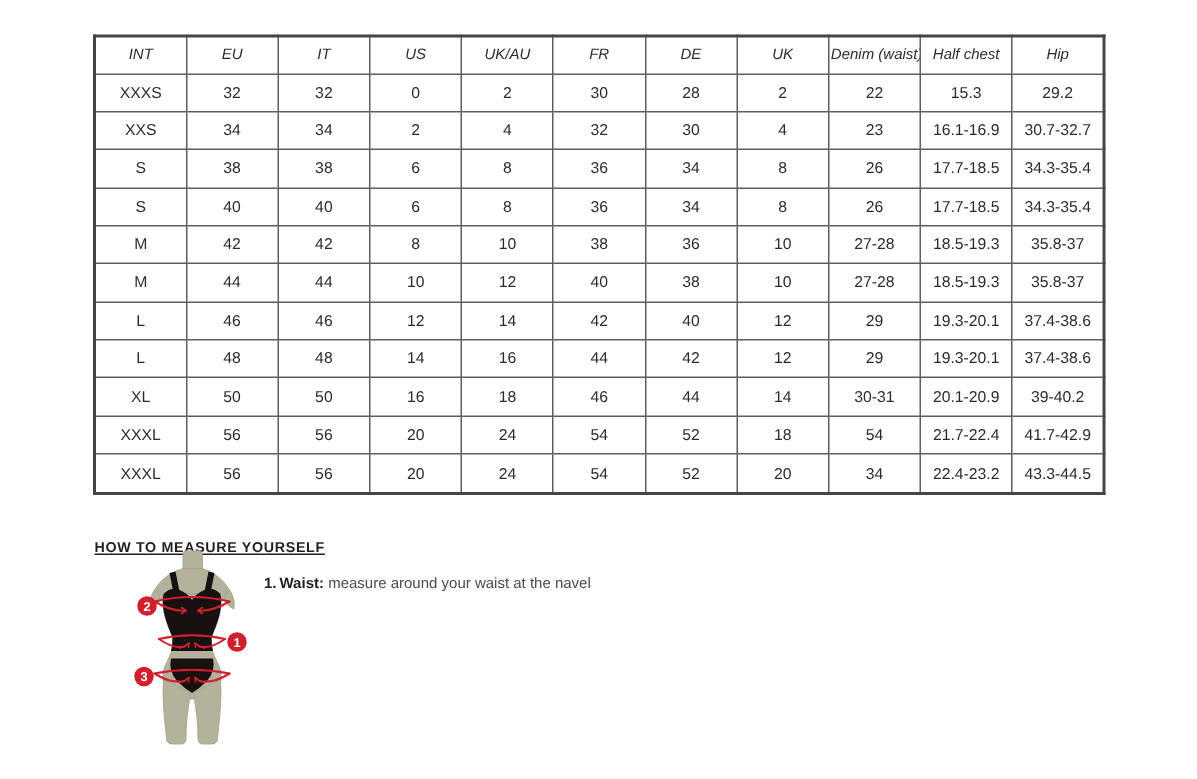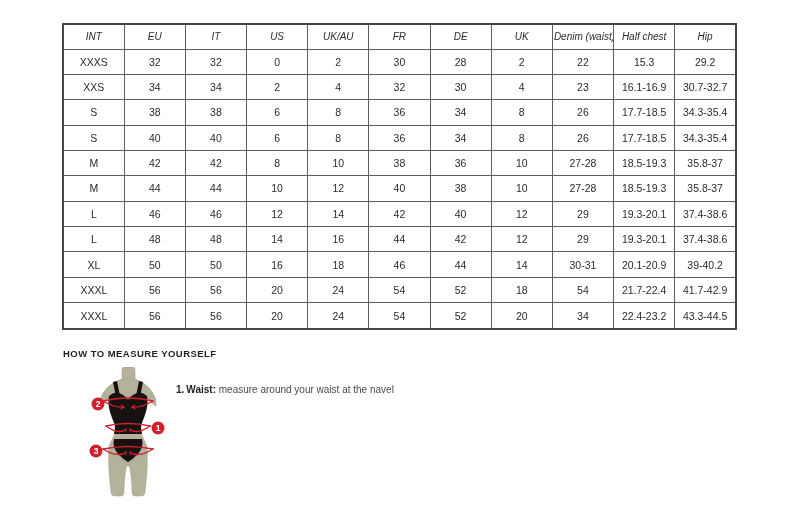--- a/index.html
+++ b/index.html
@@ -37,25 +37,26 @@
     font-weight: 400;
     color: #2b2b2d;
   }
   table.size-chart thead tr { height: 25px; }
   table.size-chart th { font-size: 10px; font-style: italic; }
   table.size-chart td { font-size: 10.5px; }
 
   
   .measure-heading {
     position: absolute;
-    left: 63px; top: 348px;
+    left: 63px; top: 360px;
     font-size: 9.5px;
     font-weight: 700;
     letter-spacing: 0.45px;
     color: #231f20;
+    text-decoration: underline;
   }
   .figure-wrap {
     position: absolute;
     left: 86px; top: 367px;
     width: 84px; height: 133px;
   }
   .steps {
     position: absolute;
     left: 176px; top: 371px;
     width: 420px;

